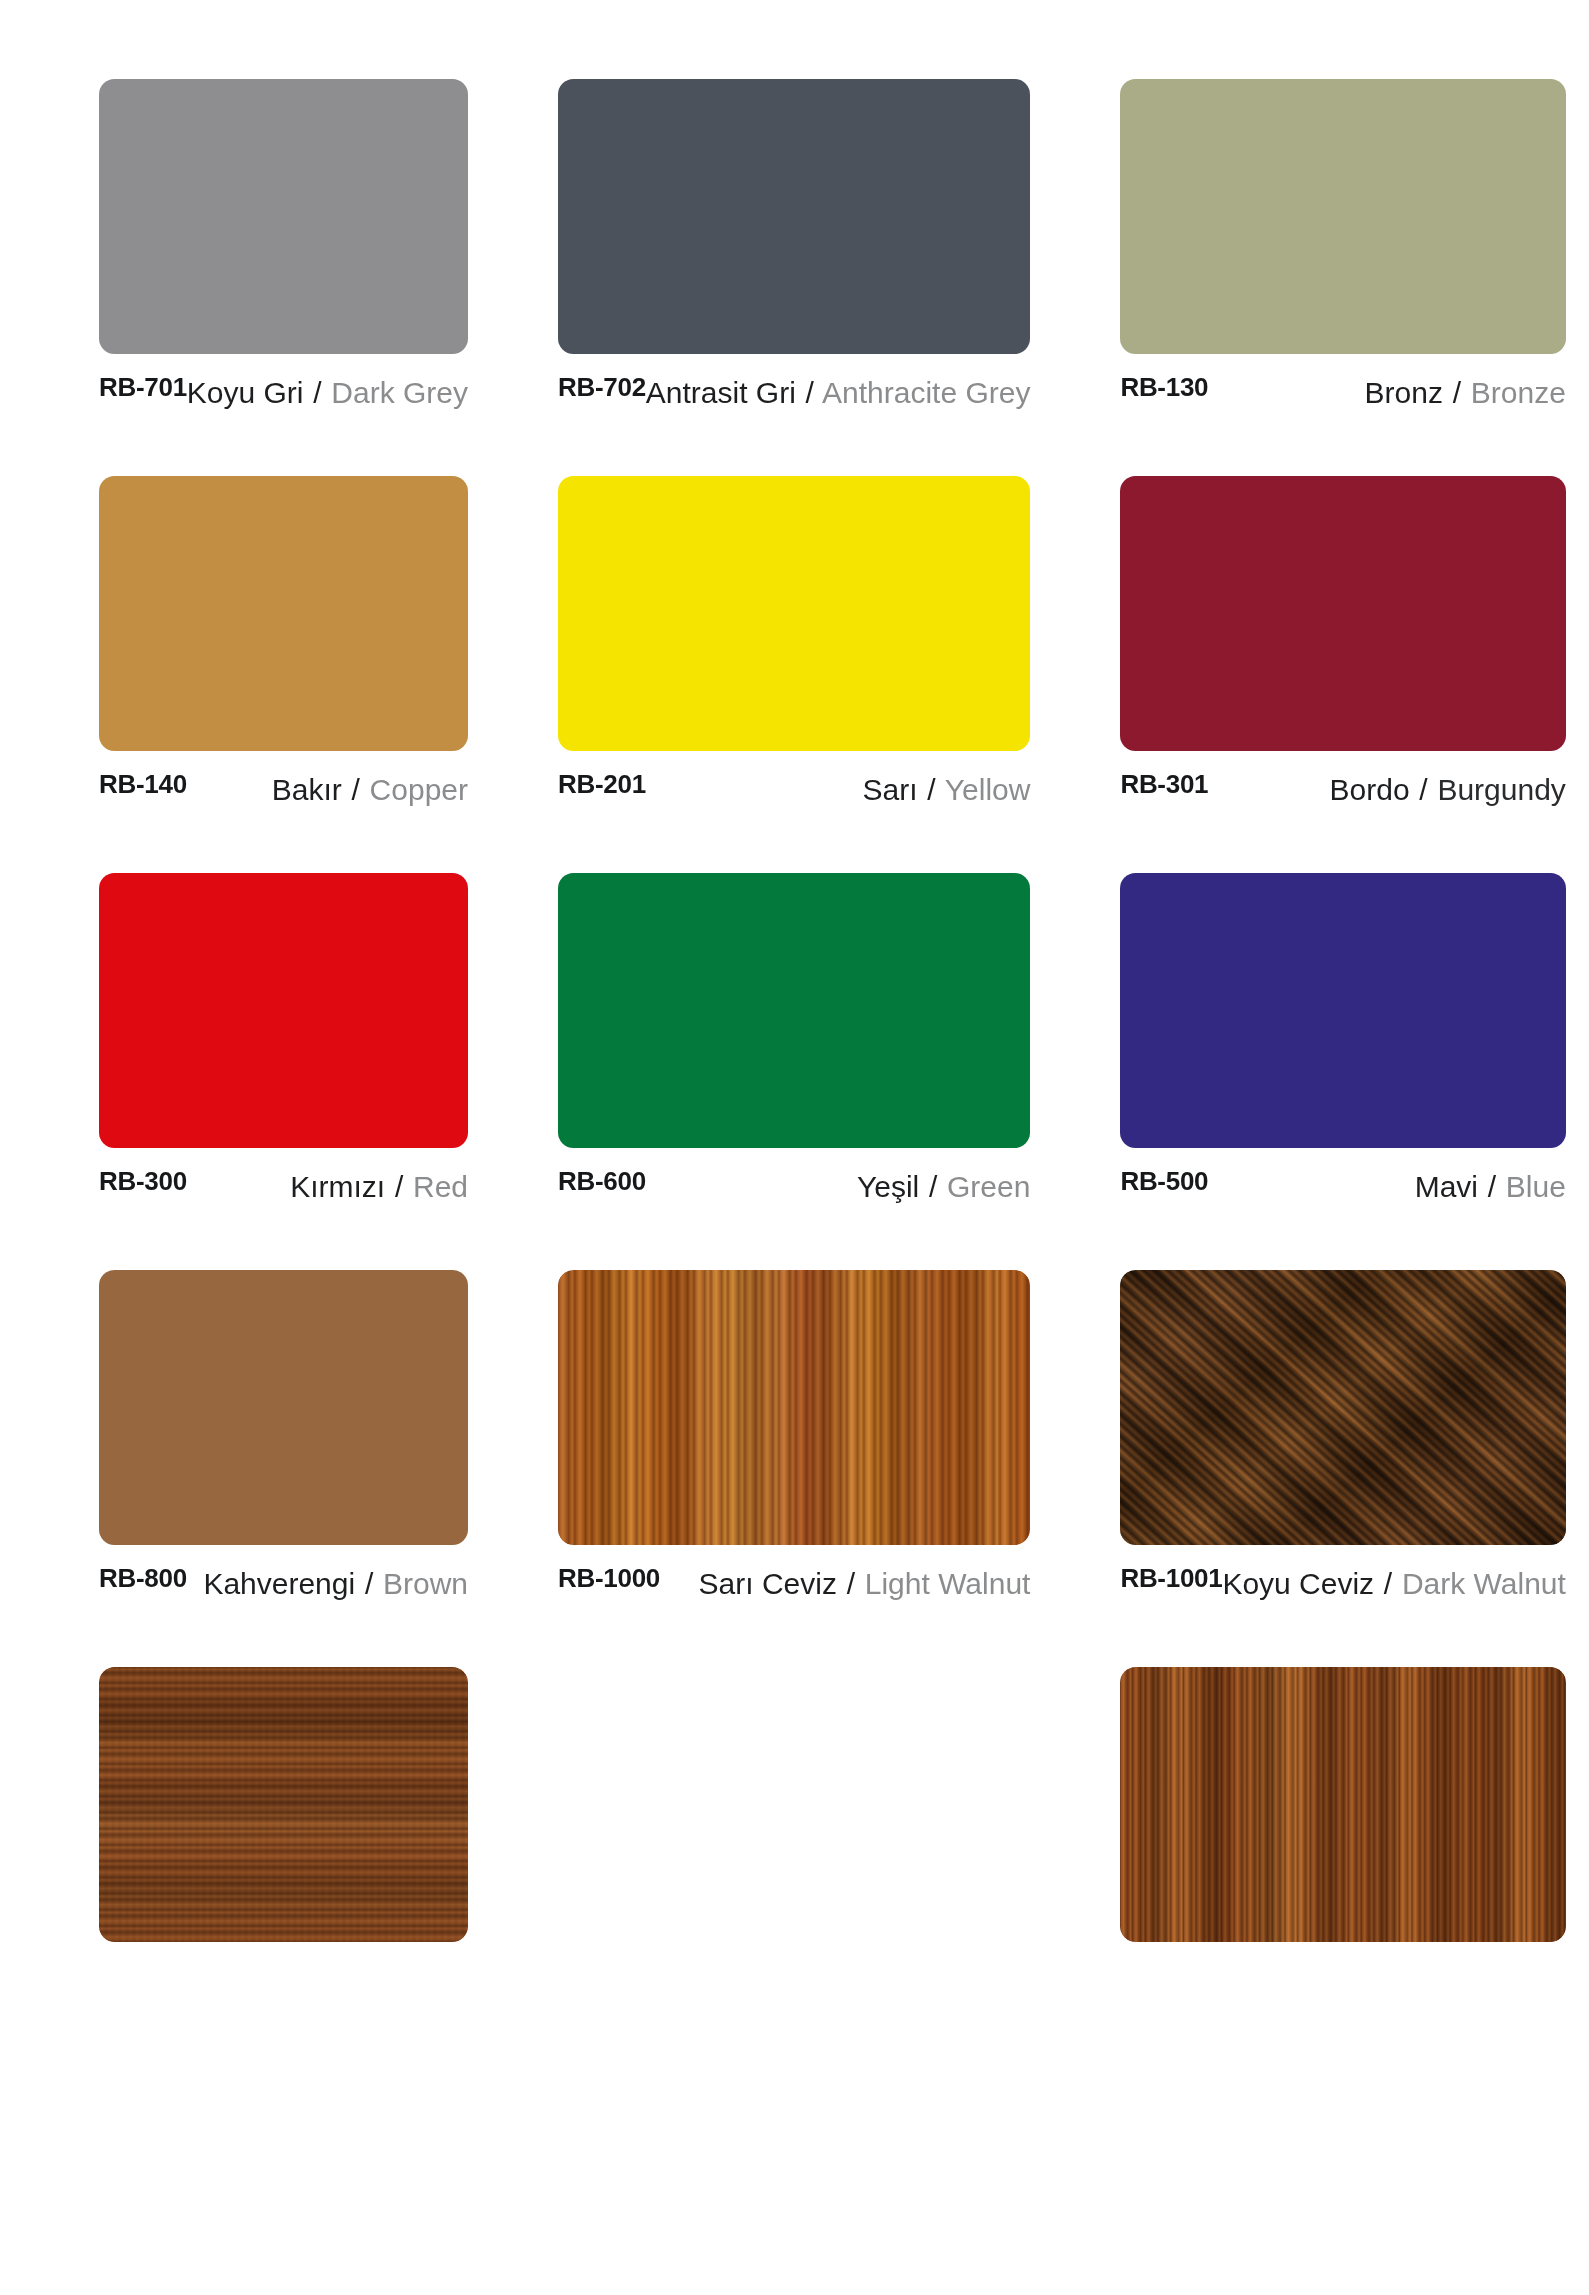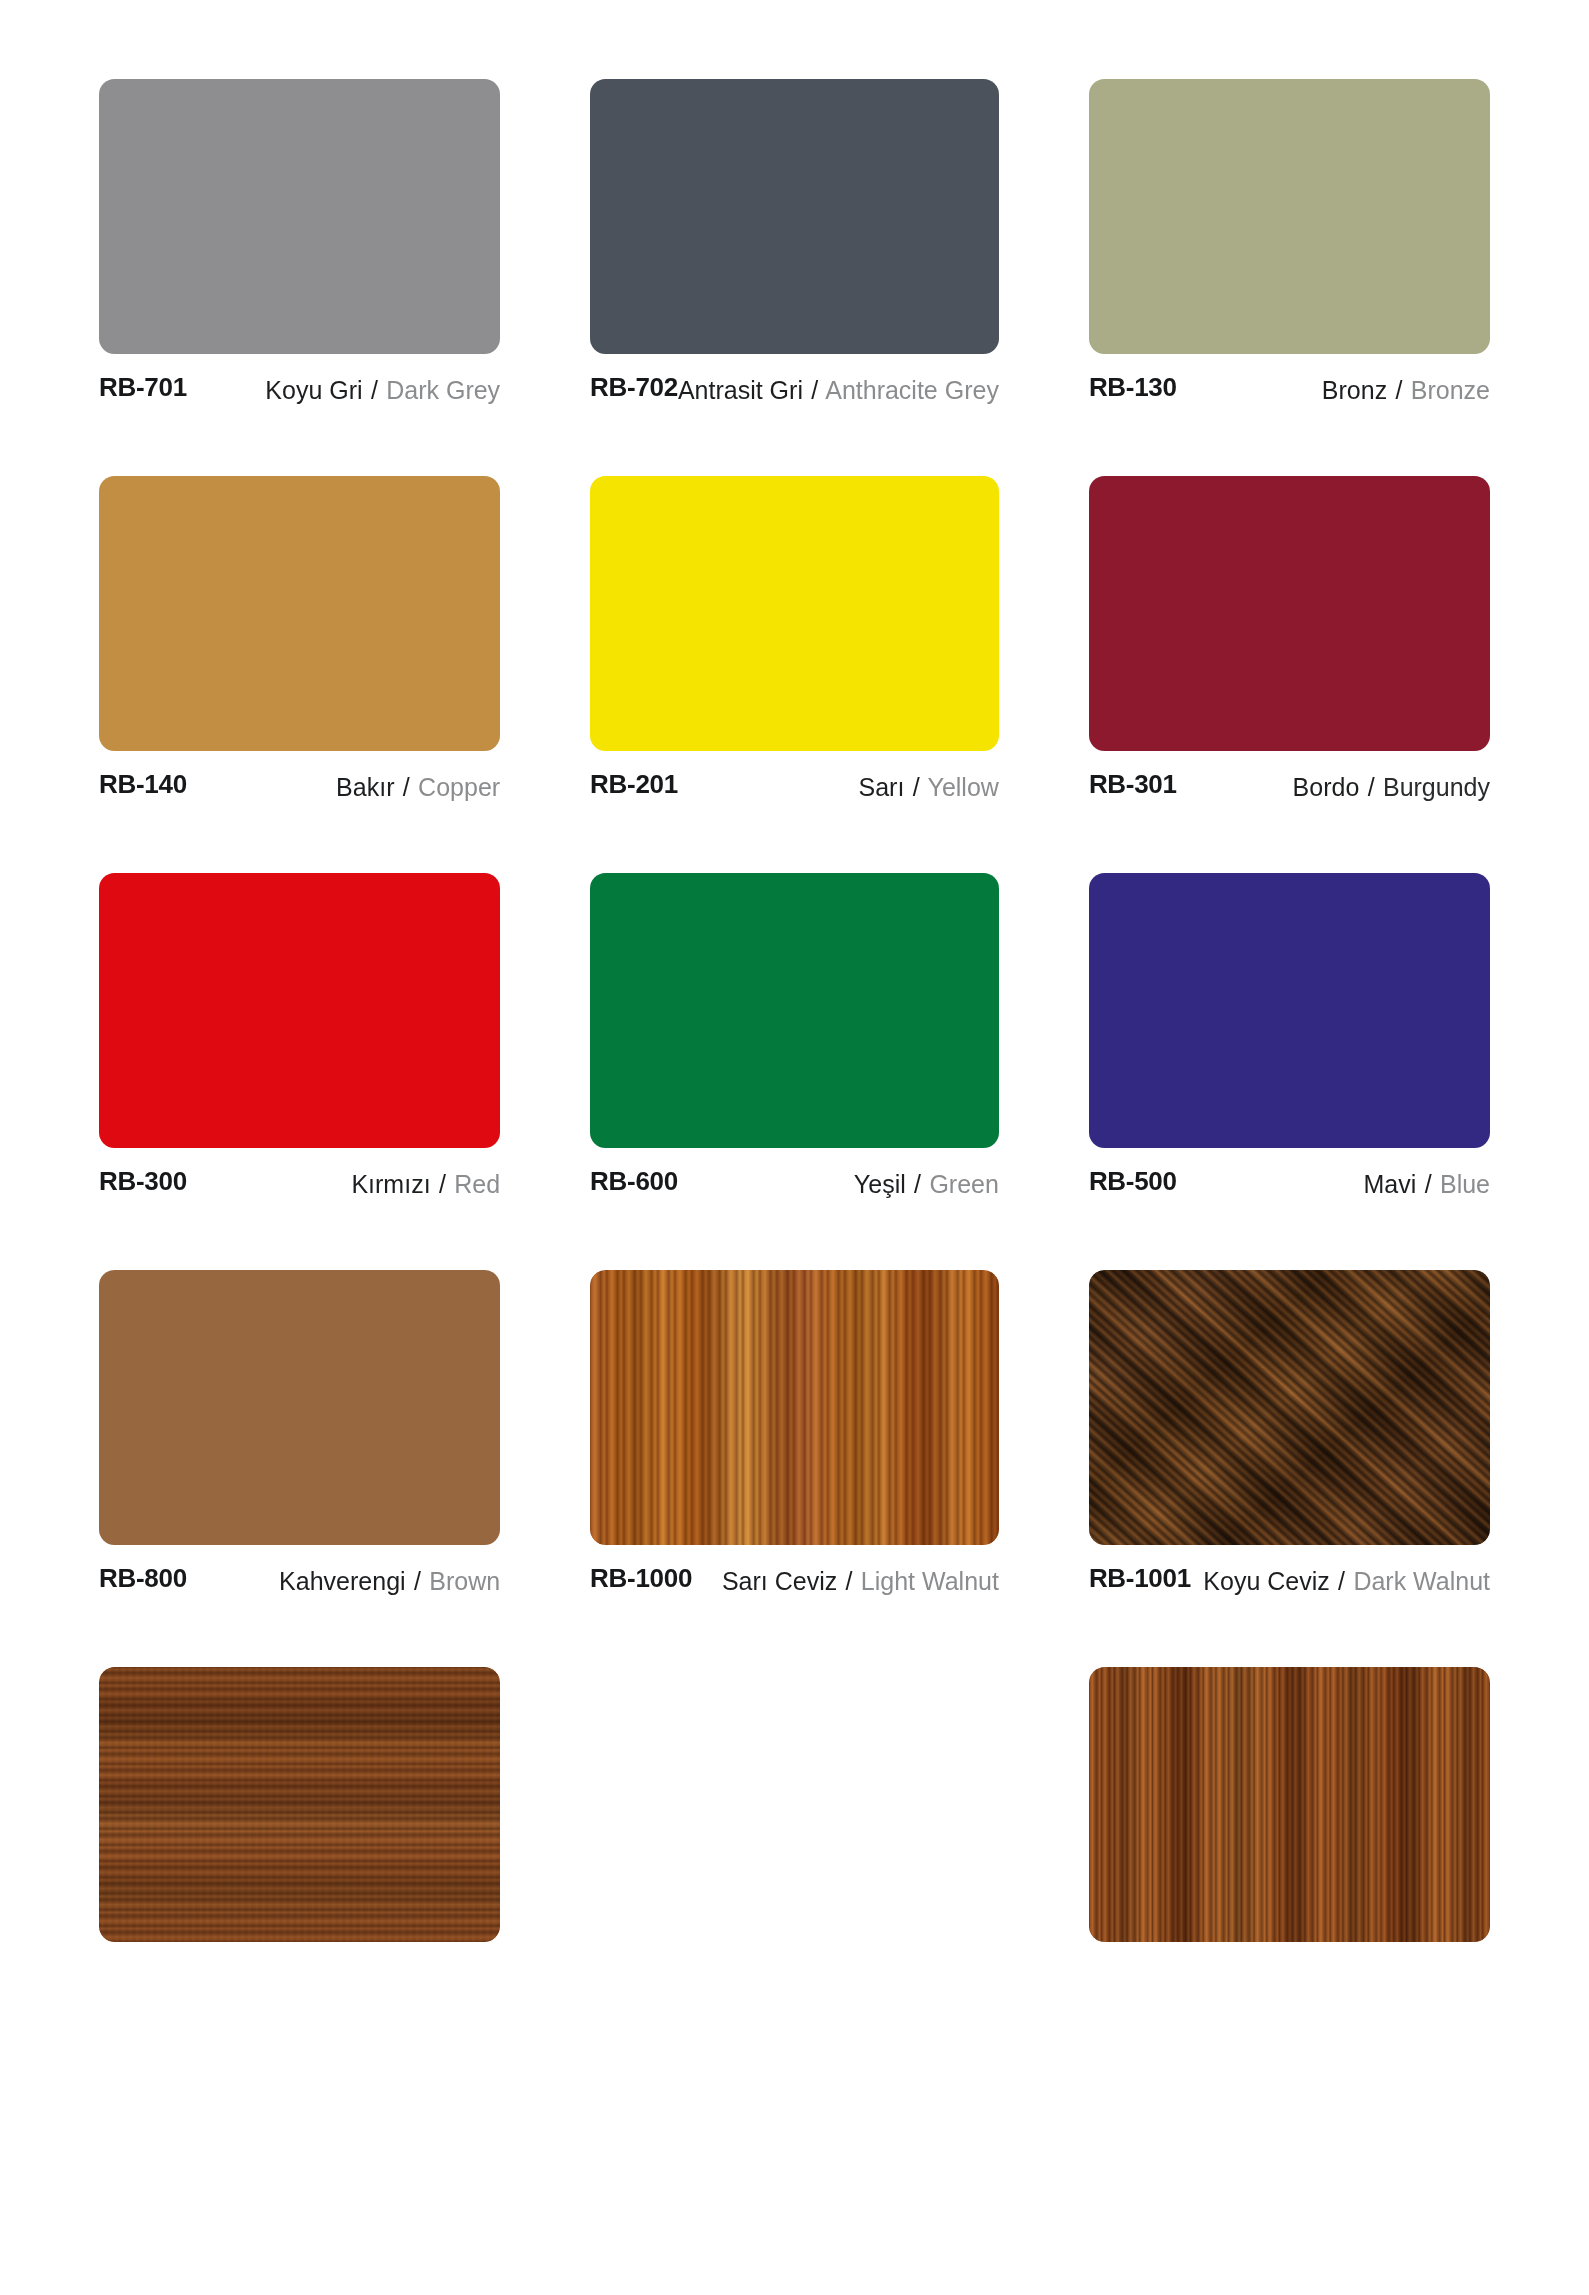--- a/index.html
+++ b/index.html
@@ -59,21 +59,21 @@
     font-size: 26px;
     color: #17181a;
     letter-spacing: -0.3px;
     white-space: nowrap;
     line-height: 1.12;
     flex: 0 0 auto;
     font-family: "Liberation Sans", sans-serif;
   }
   .names {
     text-align: right;
-    font-size: 25px;
+    font-size: 30px;
     line-height: 1.2;
     white-space: nowrap;
     flex: 0 0 auto;
     padding-top: 2.1px;
   }
   .name-tr {
     color: #1d1e20;
   }
   .sep {
     color: #1d1e20;

